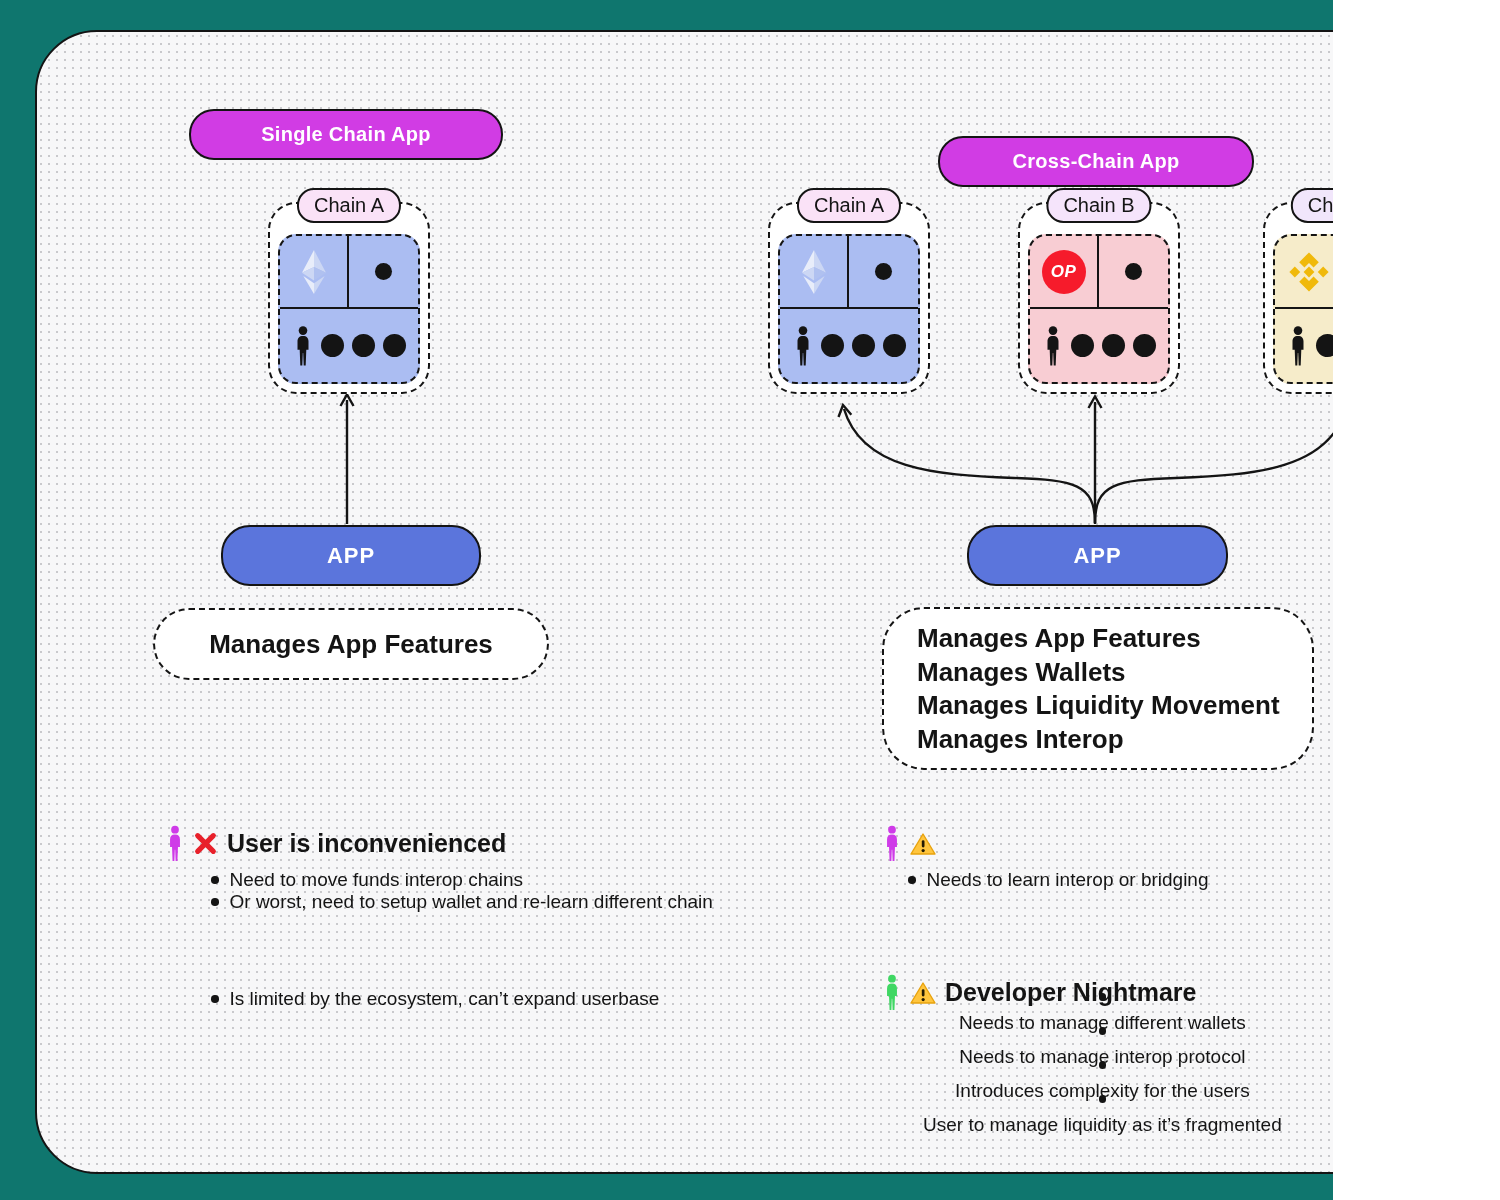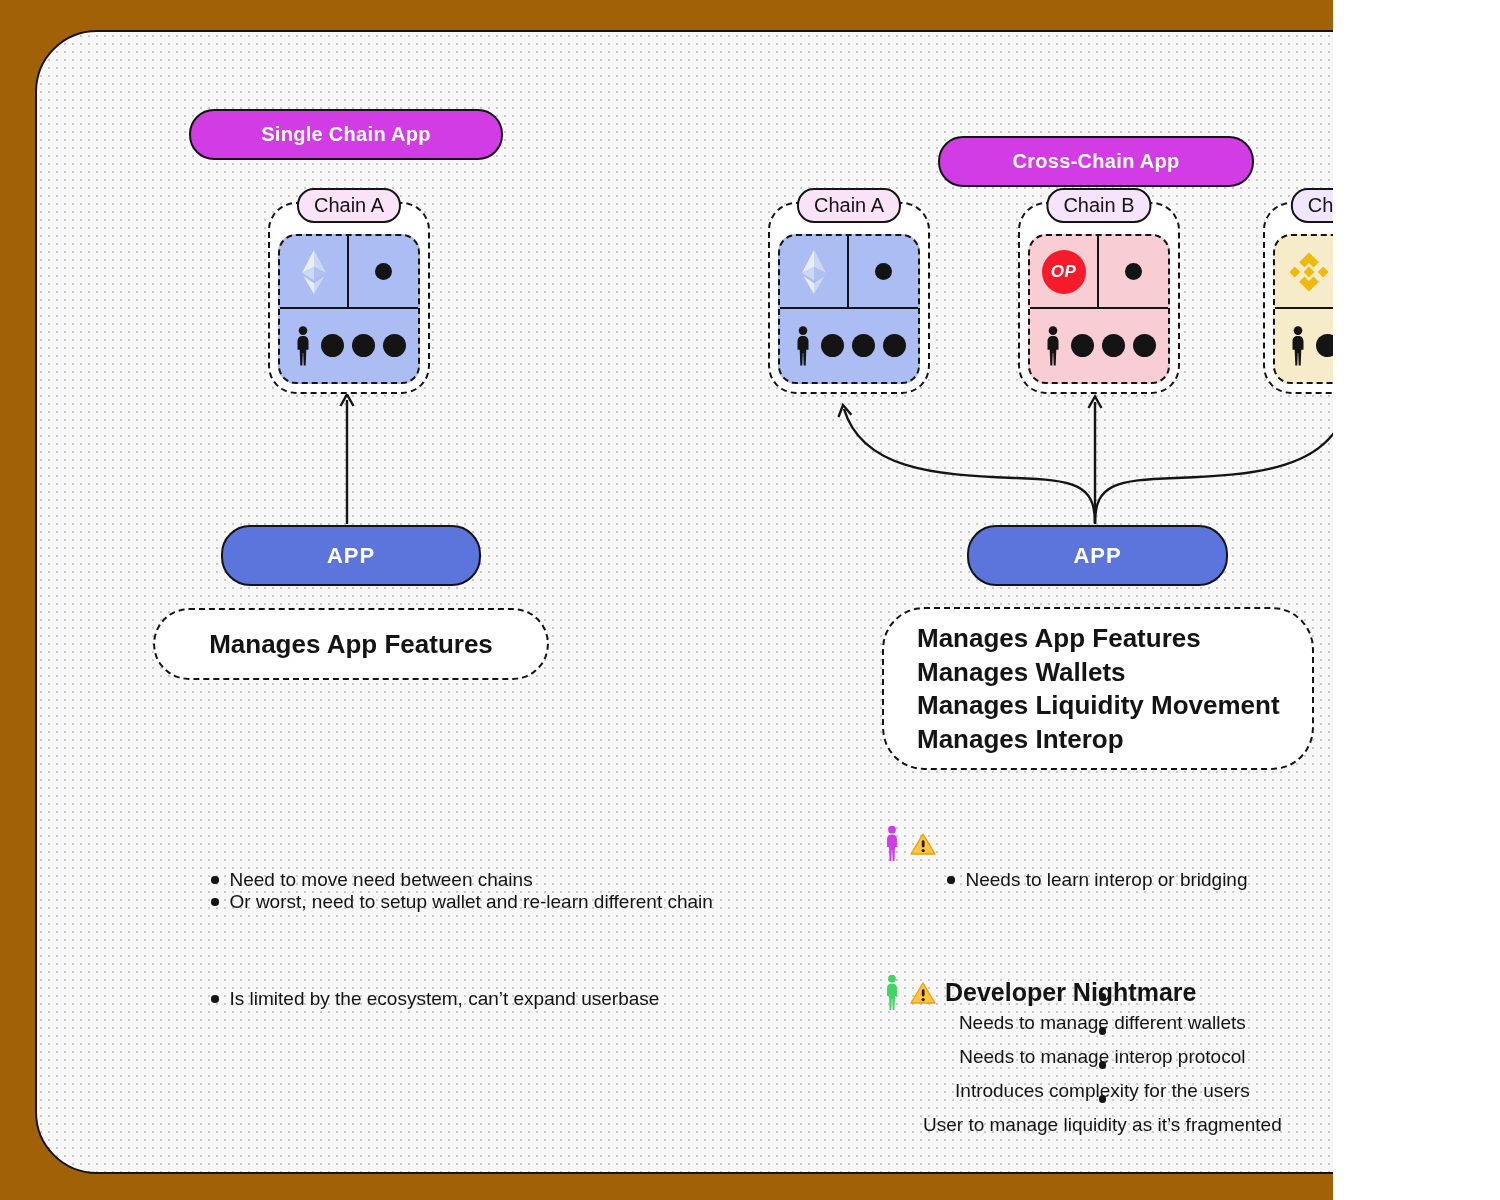--- a/index.html
+++ b/index.html
@@ -1,16 +1,16 @@
 <!DOCTYPE html>
 <html><head>
 <meta charset="utf-8">
 <style>
   html,body{margin:0;padding:0;background:#ffffff;}
-  .page{position:relative;width:1333px;height:1200px;background:#a16207;overflow:hidden;
+  .page{position:relative;width:1333px;height:1200px;background:#0f766e;overflow:hidden;
         font-family:"Liberation Sans","DejaVu Sans",sans-serif;color:#141414;}
   .board{position:absolute;left:35px;top:30px;width:1431px;height:1140px;
          border:2.6px solid #141414;border-radius:62px;
          background-color:#f7f7f8;
          background-image:radial-gradient(#c9c9cc 1.15px,rgba(0,0,0,0) 1.3px);
          background-size:8px 8px;}
   
   .badge{position:absolute;height:47px;border:2.4px solid #141414;border-radius:25px;
          background:#d13ce4;color:#fff;font-size:20px;font-weight:700;letter-spacing:.3px;
          display:flex;align-items:center;justify-content:center;}
@@ -202,24 +202,34 @@
     <div class="fbox" id="fbox-single">
       <span>Manages App Features</span>
     </div>
     <div class="fbox" id="fbox-cross">
       <div class="fline">Manages App Features</div>
       <div class="fline">Manages Wallets</div>
       <div class="fline">Manages Liquidity Movement</div>
       <div class="fline">Manages Interop</div>
     </div>
 
+    <div class="nhead" style="left:129px;top:793px;">
+      <svg width="18" height="37" viewBox="0 0 20 40" fill="#cf3be8">
+        <circle cx="10" cy="4.6" r="4.3"></circle>
+        <path d="M10 10c3.7 0 5.5 2 5.5 5.5v8.3h-2.2l-.6 15.7h-2l-.5-12.6h-.4l-.5 12.6h-2l-.6-15.7H4.5v-8.3C4.5 12 6.3 10 10 10z"></path>
+      </svg>
+      <svg width="25" height="25" viewBox="0 0 24 24">
+        <path d="M4.5 4.5 L19.5 19.5 M19.5 4.5 L4.5 19.5" stroke="#e8202a" stroke-width="5" stroke-linecap="round" fill="none"></path>
+      </svg>
+      <span class="ntitle">User is inconvenienced</span>
+    </div>
     <div class="nbullets" style="left:174px;top:837px;">
       <div class="brow">
           <span class="bdot"></span>
-          <span class="btext">Need to move need between chains</span>
+          <span class="btext">Need to move funds interop chains</span>
         </div>
       <div class="brow">
           <span class="bdot"></span>
           <span class="btext">Or worst, need to setup wallet and re-learn different chain</span>
         </div>
     </div>
 
     <div class="nbullets" style="left:174px;top:956px;">
       <div class="brow">
           <span class="bdot"></span>
@@ -231,21 +241,21 @@
       <svg width="18" height="37" viewBox="0 0 20 40" fill="#cf3be8">
         <circle cx="10" cy="4.6" r="4.3"></circle>
         <path d="M10 10c3.7 0 5.5 2 5.5 5.5v8.3h-2.2l-.6 15.7h-2l-.5-12.6h-.4l-.5 12.6h-2l-.6-15.7H4.5v-8.3C4.5 12 6.3 10 10 10z"></path>
       </svg>
       <svg width="26" height="24" viewBox="0 0 26 24">
         <polygon points="13,2 25,22 1,22" fill="#ffc53d" stroke="#e8a20c" stroke-width="1.4" stroke-linejoin="round"></polygon>
         <rect x="11.8" y="8.2" width="2.7" height="7.2" rx="1.3" fill="#241a02"></rect>
         <circle cx="13.15" cy="18.6" r="1.6" fill="#241a02"></circle>
       </svg>
     </div>
-    <div class="nbullets" style="left:910px;top:837px;text-align:center;">
+    <div class="nbullets" style="left:871px;top:837px;text-align:center;">
       <div class="brow">
           <span class="bdot"></span>
           <span class="btext">Needs to learn interop or bridging</span>
         </div>
     </div>
 
     <div class="nhead" style="left:846px;top:942px;">
       <svg width="18" height="37" viewBox="0 0 20 40" fill="#3fd763">
         <circle cx="10" cy="4.6" r="4.3"></circle>
         <path d="M10 10c3.7 0 5.5 2 5.5 5.5v8.3h-2.2l-.6 15.7h-2l-.5-12.6h-.4l-.5 12.6h-2l-.6-15.7H4.5v-8.3C4.5 12 6.3 10 10 10z"></path>

